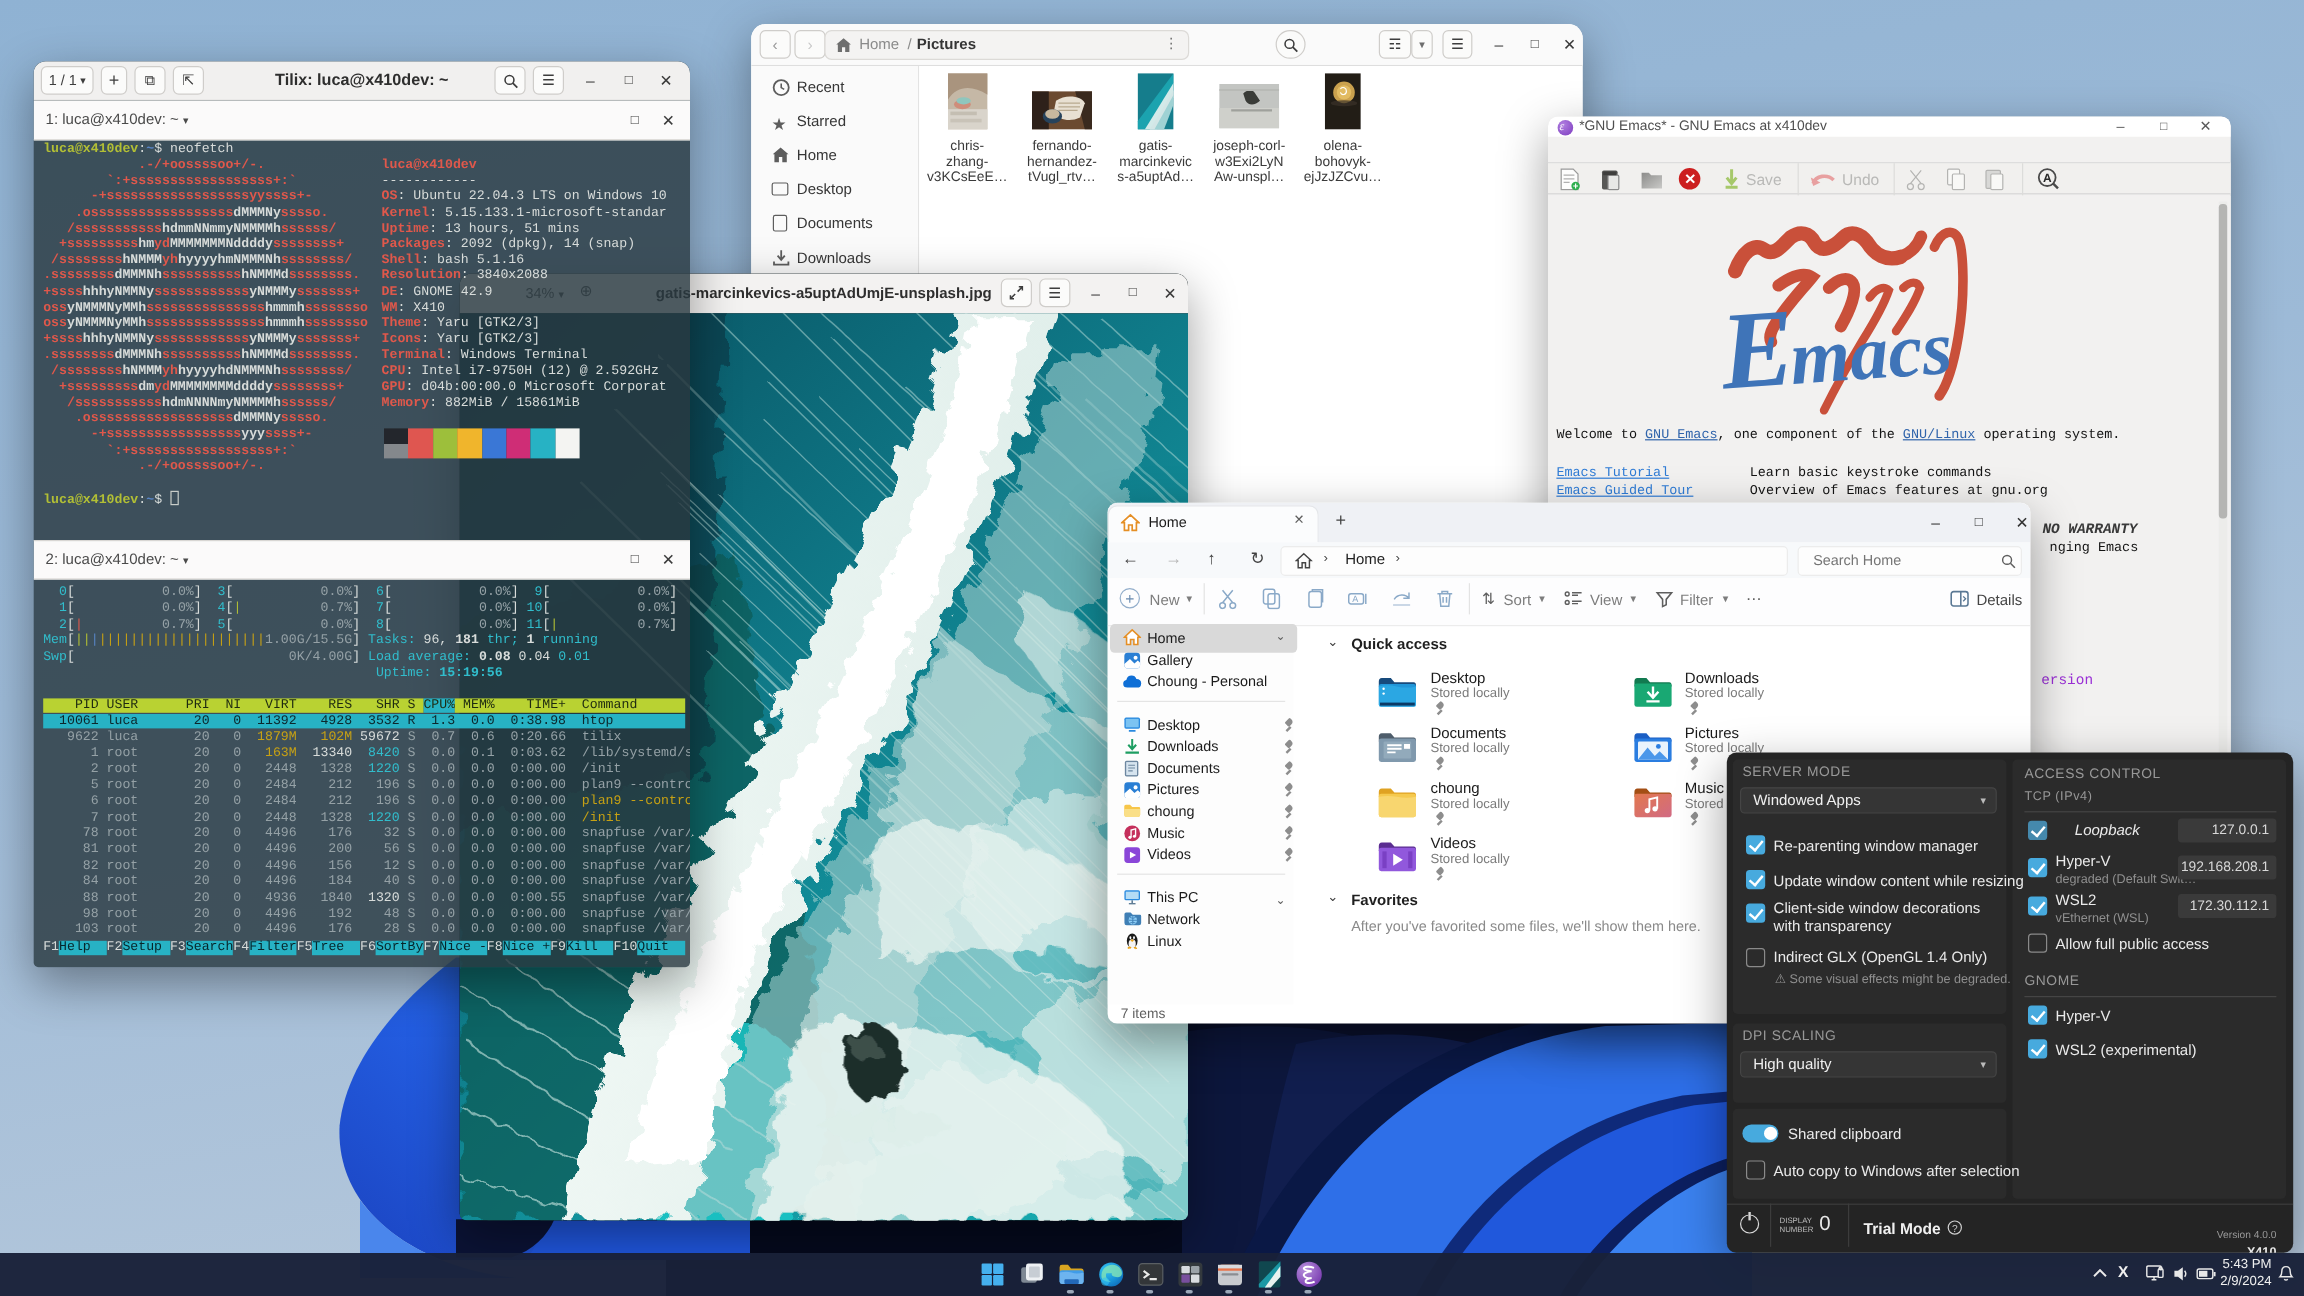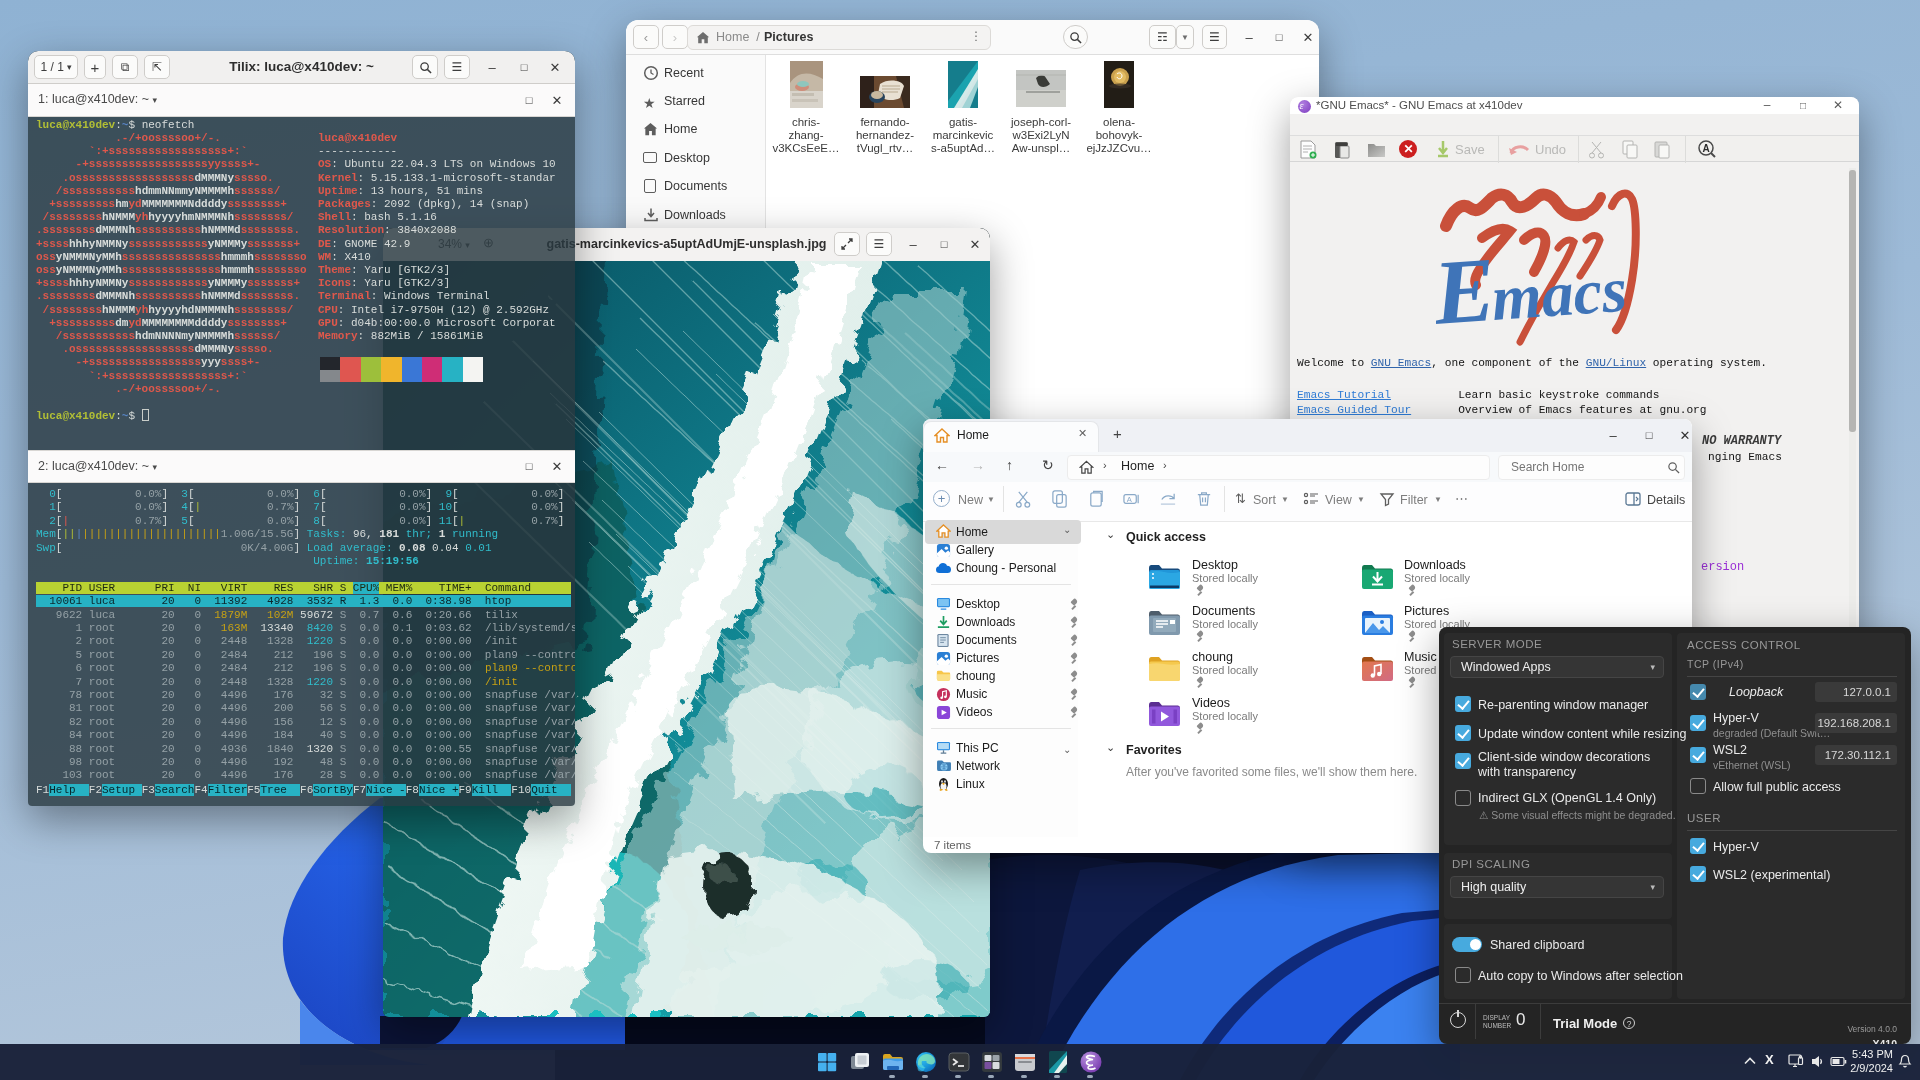--- a/index.html
+++ b/index.html
@@ -830,21 +830,21 @@
   <div class="xcb" style="left:251px;top:88px;"></div>
   <div class="xlbl" style="left:274px;top:84px;">Hyper-V</div>
   <div class="xsub" style="left:274px;top:100px;">degraded (Default Swit…</div>
   <div class="xval" style="left:376px;top:86px;">192.168.208.1</div>
   <div class="xcb" style="left:251px;top:120px;"></div>
   <div class="xlbl" style="left:274px;top:116px;">WSL2</div>
   <div class="xsub" style="left:274px;top:132px;">vEthernet (WSL)</div>
   <div class="xval" style="left:376px;top:118px;">172.30.112.1</div>
   <div class="xcbe" style="left:251px;top:151px;"></div>
   <div class="xlbl" style="left:274px;top:153px;">Allow full public access</div>
-  <span class="xcap" style="position:absolute;left:248px;top:185px;">USER</span>
+  <span class="xcap" style="position:absolute;left:248px;top:185px;">GNOME</span>
   <div style="position:absolute;left:248px;top:203px;width:210px;height:1px;background:#454545;"></div>
   <div class="xcb" style="left:251px;top:211px;"></div>
   <div class="xlbl" style="left:274px;top:213px;">Hyper-V</div>
   <div class="xcb" style="left:251px;top:239px;"></div>
   <div class="xlbl" style="left:274px;top:241px;">WSL2 (experimental)</div>
 
   <div style="position:absolute;left:0;top:376px;width:100%;height:1px;background:#3c3c3c;"></div>
   <div style="position:absolute;left:36px;top:376px;width:1px;height:36px;background:#3c3c3c;"></div>
   <div style="position:absolute;left:101px;top:376px;width:1px;height:36px;background:#3c3c3c;"></div>
   <div style="position:absolute;left:11px;top:385px;width:16px;height:16px;border:1.6px solid #d8d8d8;border-radius:50%;"></div>

